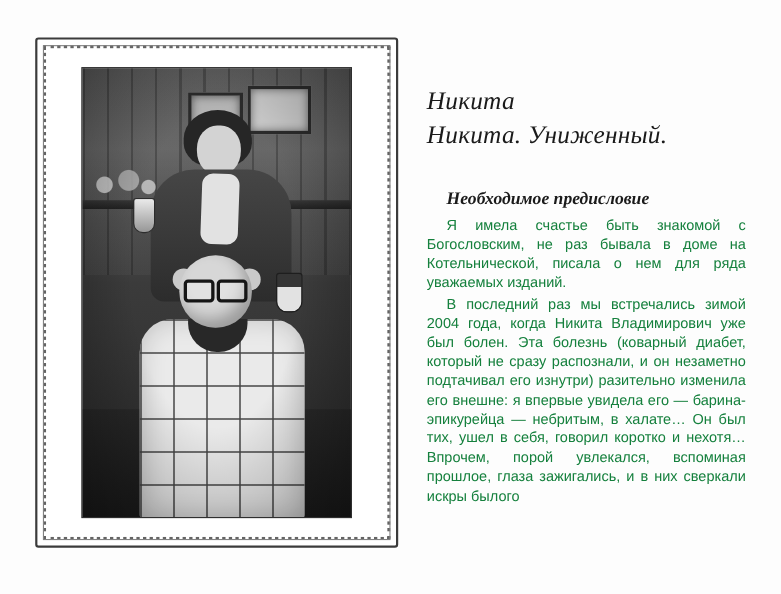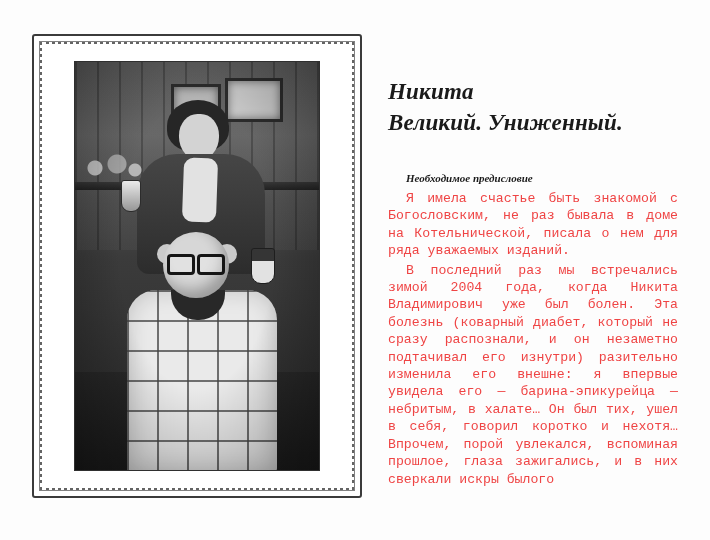--- a/index.html
+++ b/index.html
@@ -217,42 +217,42 @@
   
   .text-col {
     position: absolute;
     left: 388px;
     top: 76px;
     width: 290px;
   }
   .headline {
     font-family: "Liberation Serif", serif;
     font-style: italic;
-    font-weight: bold;
+    font-weight: normal;
     font-size: 23px;
     line-height: 31px;
     color: #1a1a1a;
     letter-spacing: .2px;
   }
   .headline div { white-space: nowrap; }
   .subhead {
     margin-top: 34px;
     margin-left: 18px;
     font-family: "Liberation Serif", serif;
     font-style: italic;
     font-weight: bold;
-    font-size: 11px;
+    font-size: 16px;
     color: #1a1a1a;
   }
   .body-text {
     margin-top: 6px;
-    font-family: Liberation Mono, monospace;
+    font-family: Liberation Sans, sans-serif;
     font-size: 13.2px;
     line-height: 17.4px;
-    color: #ef4444;
+    color: #15803d;
     text-align: justify;
     text-justify: inter-word;
   }
   .body-text p {
     margin: 0 0 0 0;
     text-indent: 18px;
   }
   .body-text p + p { margin-top: 2px; }
 </style>
 </head>
@@ -284,21 +284,21 @@
       <div class="ph-man-head"></div>
       <div class="ph-glasses"></div>
       <div class="ph-glass-2"></div>
       <div class="ph-vignette"></div>
     </div>
   </div>
 
   <div class="text-col">
     <div class="headline">
       <div>Никита</div>
-      <div>Великий. Униженный.</div>
+      <div>Никита. Униженный.</div>
     </div>
 
     <div class="subhead">Необходимое предисловие</div>
 
     <div class="body-text">
       <p>Я имела счастье быть знакомой с Богословским, не раз бывала в доме на Котельнической, писала о нем для ряда уважаемых изданий.</p>
       <p>В последний раз мы встречались зимой 2004 года, когда Никита Владимирович уже был болен. Эта болезнь (коварный диабет, который не сразу распознали, и он незаметно подтачивал его изнутри) разительно изменила его внешне: я впервые увидела его — барина-эпикурейца — небритым, в халате… Он был тих, ушел в себя, говорил коротко и нехотя… Впрочем, порой увлекался, вспоминая прошлое, глаза зажигались, и в них сверкали искры былого</p>
     </div>
   </div>
 

